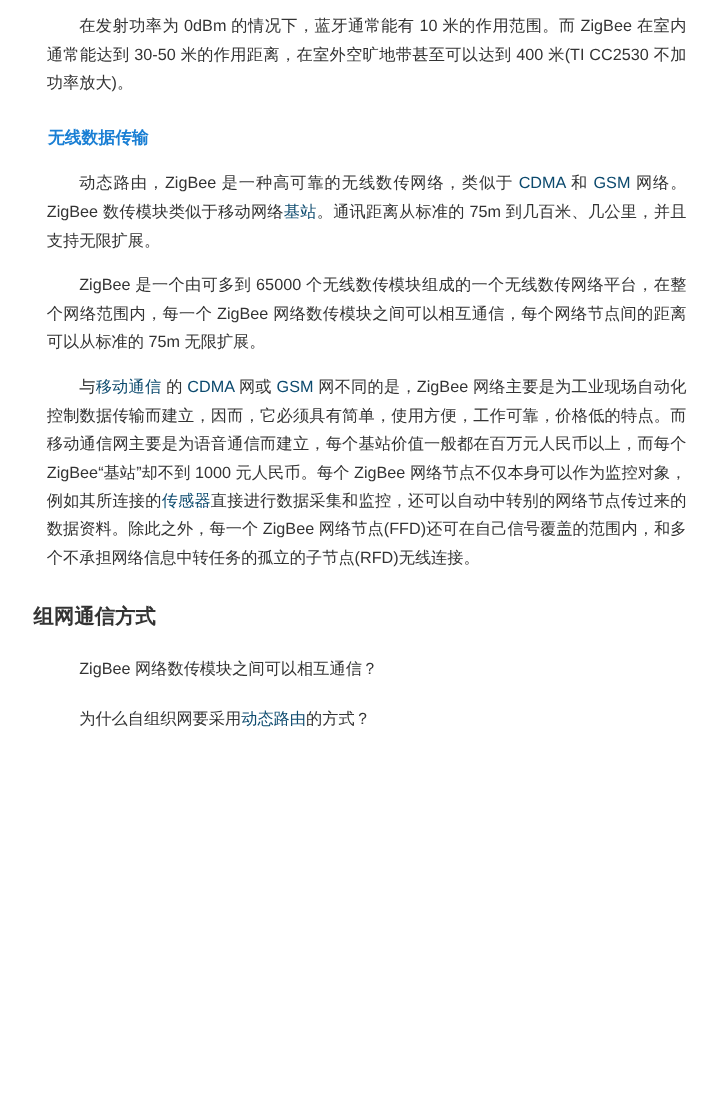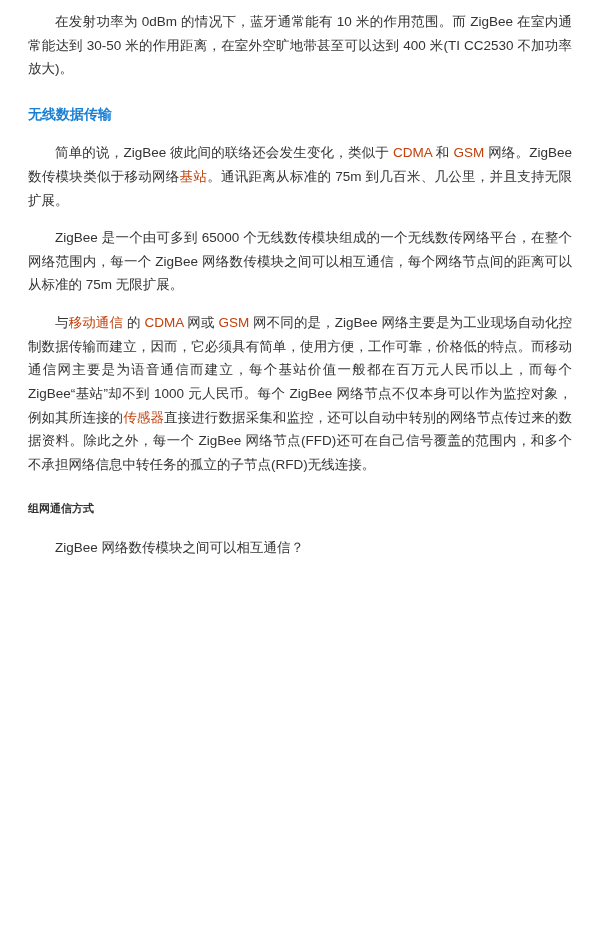--- a/index.html
+++ b/index.html
@@ -14,64 +14,65 @@
     color: #333333;
     font-size: 13.5px;
     line-height: 1.75;
   }
   .page {
     width: 600px;
     box-sizing: border-box;
     padding: 10px 28px 20px 28px;
   }
   p {
-    margin: 0 0 14px 0;
+    margin: 0 0 14px 11px;
     text-align: justify;
     text-justify: inter-ideograph;
     text-indent: 2em;
     color: #333333;
   }
   h3.section-blue {
     color: #1a7fd4;
     font-size: 14px;
     font-weight: bold;
-    margin: 22px 0 16px 0;
+    margin: 22px 0 16px 12px;
     line-height: 1.6;
   }
   h3.section-dark {
     color: #333333;
-    font-size: 11px;
+    font-size: 17px;
     font-weight: bold;
     margin: 24px 0 14px 0;
     line-height: 1.6;
   }
   a.link {
-    color: #c2410c;
+    color: #0c4a6e;
     text-decoration: none;
   }
   .qa {
     margin-top: 18px;
   }
 </style>
 </head>
 <body>
 
 <div class="page">
 
   <p><span>在发射功率为 0dBm 的情况下，蓝牙通常能有 10 米的作用范围。而 ZigBee 在室内通常能达到 30-50 米的作用距离，在室外空旷地带甚至可以达到 400 米(TI CC2530 不加功率放大)。</span></p>
 
 
   <h3 class="section-blue">无线数据传输</h3>
 
-  <p><span>简单的说，ZigBee 彼此间的联络还会发生变化，类似于 </span><a class="link" href="#">CDMA</a><span> 和 </span><a class="link" href="#">GSM</a><span> 网络。ZigBee 数传模块类似于移动网络</span><a class="link" href="#">基站</a><span>。通讯距离从标准的 75m 到几百米、几公里，并且支持无限扩展。</span></p>
+  <p><span>动态路由，ZigBee 是一种高可靠的无线数传网络，类似于 </span><a class="link" href="#">CDMA</a><span> 和 </span><a class="link" href="#">GSM</a><span> 网络。ZigBee 数传模块类似于移动网络</span><a class="link" href="#">基站</a><span>。通讯距离从标准的 75m 到几百米、几公里，并且支持无限扩展。</span></p>
 
   <p><span>ZigBee 是一个由可多到 65000 个无线数传模块组成的一个无线数传网络平台，在整个网络范围内，每一个 ZigBee 网络数传模块之间可以相互通信，每个网络节点间的距离可以从标准的 75m 无限扩展。</span></p>
 
   <p><span>与</span><a class="link" href="#">移动通信</a><span> 的 </span><a class="link" href="#">CDMA</a><span> 网或 </span><a class="link" href="#">GSM</a><span> 网不同的是，ZigBee 网络主要是为工业现场自动化控制数据传输而建立，因而，它必须具有简单，使用方便，工作可靠，价格低的特点。而移动通信网主要是为语音通信而建立，每个基站价值一般都在百万元人民币以上，而每个 ZigBee“基站”却不到 1000 元人民币。每个 ZigBee 网络节点不仅本身可以作为监控对象，例如其所连接的</span><a class="link" href="#">传感器</a><span>直接进行数据采集和监控，还可以自动中转别的网络节点传过来的数据资料。除此之外，每一个 ZigBee 网络节点(FFD)还可在自己信号覆盖的范围内，和多个不承担网络信息中转任务的孤立的子节点(RFD)无线连接。</span></p>
 
   <h3 class="section-dark">组网通信方式</h3>
 
 
   <p class="qa"><span>ZigBee 网络数传模块之间可以相互通信？</span></p>
 
 
+  <p class="qa"><span>为什么自组织网要采用</span><a class="link" href="#">动态路由</a><span>的方式？</span></p>
 
 </div>
 
 </body></html>

